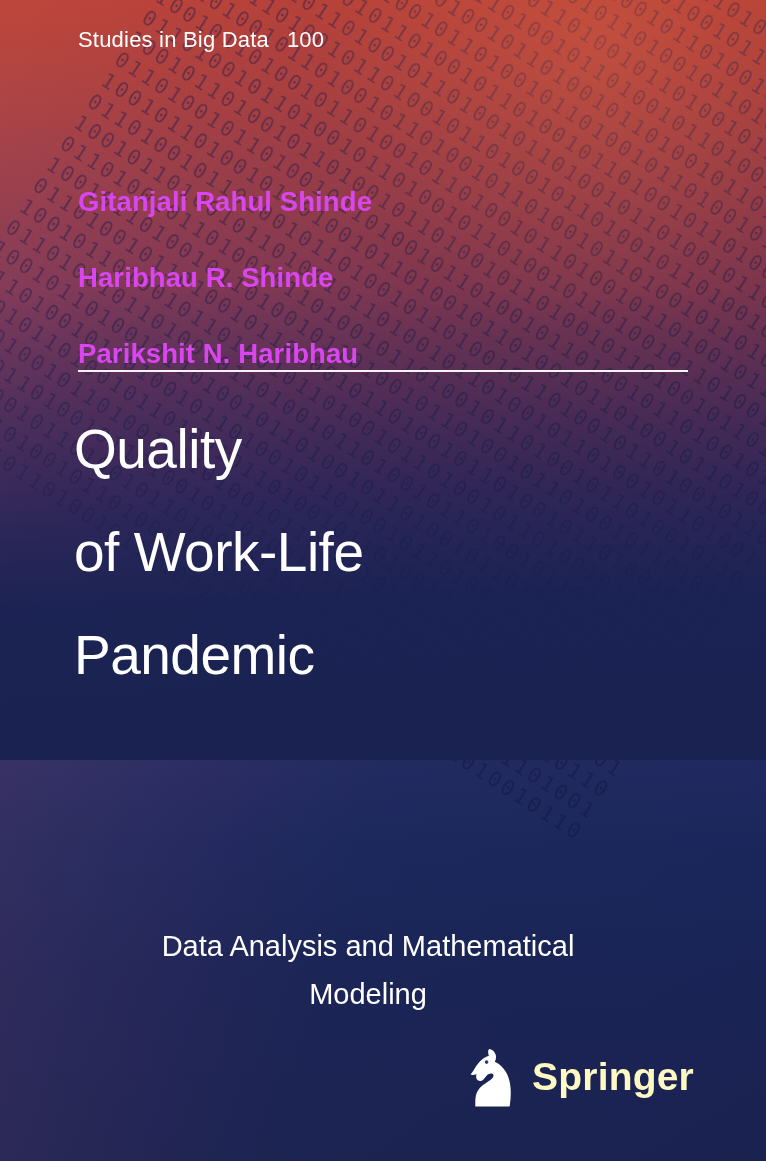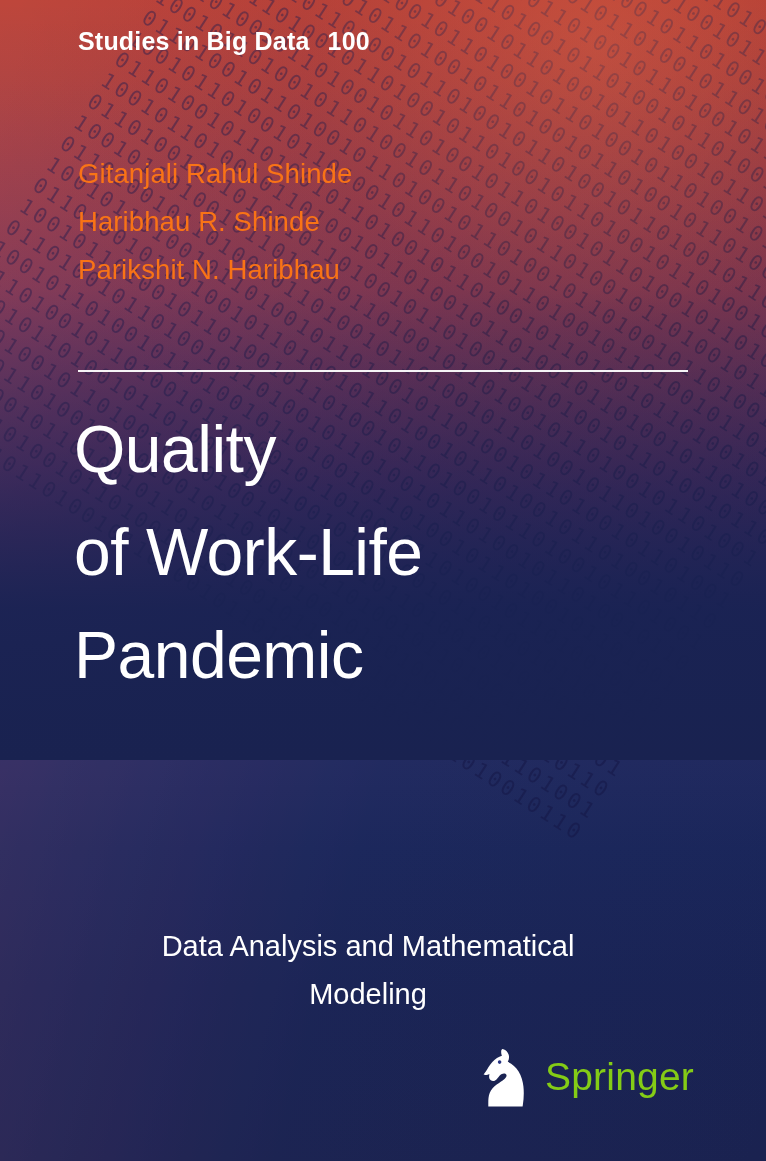--- a/index.html
+++ b/index.html
@@ -86,61 +86,62 @@
   .content {
     position: absolute;
     inset: 0;
   }
   
   .series {
     position: absolute;
     top: 27px;
     left: 78px;
     color: #ffffff;
-    font-size: 25px;
-    font-weight: bold;
+    font-size: 22px;
+    font-weight: normal;
     letter-spacing: .2px;
     white-space: nowrap;
   }
   .series .num {
     margin-left: 18px;
   }
   
   .authors {
     position: absolute;
     top: 150px;
     left: 78px;
     width: 600px;
   }
   .author {
-    color: #f97316;
+    color: #d946ef;
     font-size: 27.5px;
     line-height: 48px;
-    font-weight: normal;
+    font-weight: bold;
     letter-spacing: .1px;
     white-space: nowrap;
+    margin-top: 28px;
   }
   
   .rule {
     position: absolute;
     top: 370px;
     left: 78px;
     width: 610px;
     height: 1.6px;
     background: #ffffff;
     opacity: .95;
   }
   
   .title {
     position: absolute;
     top: 398px;
     left: 74px;
     width: 640px;
     color: #ffffff;
-    font-size: 66px;
+    font-size: 55px;
     line-height: 103px;
     font-weight: normal;
     letter-spacing: -0.5px;
   }
   .title .line { display: block; white-space: nowrap; }
   
   .subtitle {
     position: absolute;
     top: 922px;
     left: 78px;
@@ -160,24 +161,24 @@
     display: flex;
     align-items: center;
     gap: 10px;
   }
   .logo-mark {
     width: 58px;
     height: 62px;
     flex: none;
   }
   .logo-text {
-    color: #84cc16;
+    color: #fef9c3;
     font-size: 39px;
     letter-spacing: .2px;
-    font-weight: normal;
+    font-weight: bold;
     line-height: 1;
     padding-bottom: 4px;
   }
 </style>
 </head>
 <body>
 
 <div class="cover">
 
   <div class="bg-base"></div>

